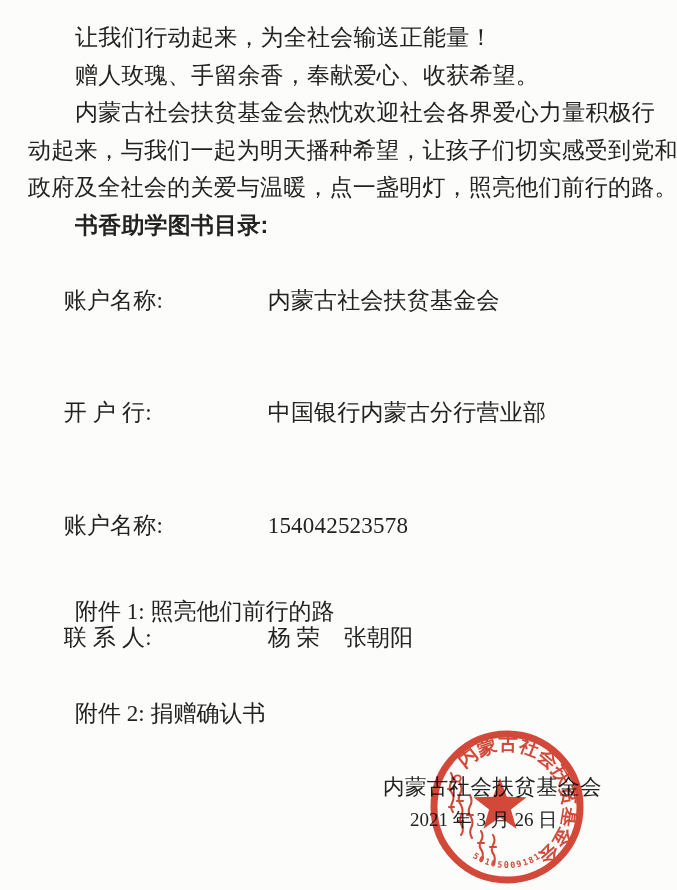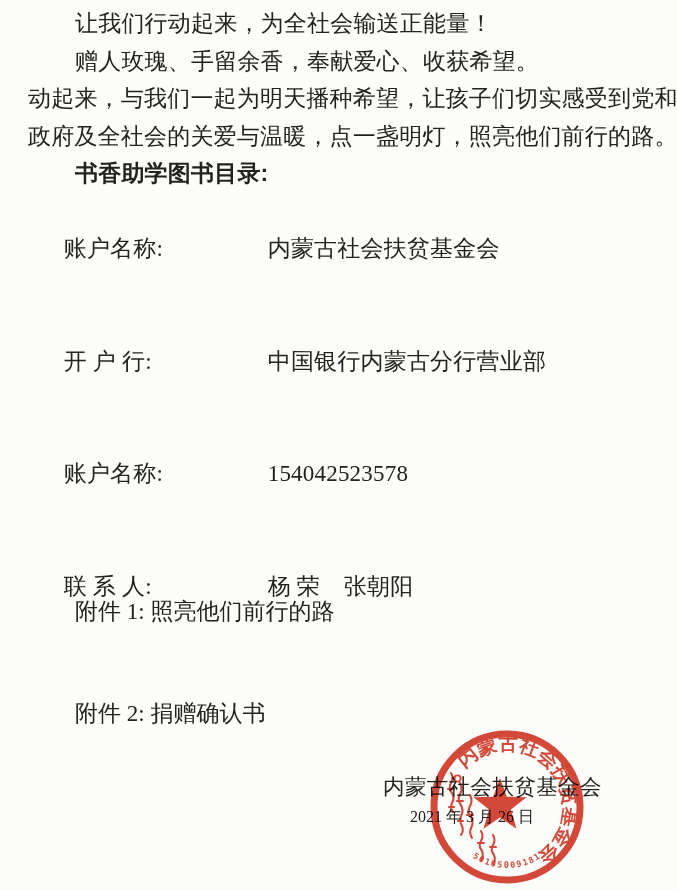--- a/index.html
+++ b/index.html
@@ -10,21 +10,21 @@
   html,body{margin:0;padding:0;}
   body{
     width:677px;height:890px;position:relative;overflow:hidden;
     background:var(--paper);
     font-family:"Liberation Serif","DejaVu Serif",serif;
     color:var(--ink);
   }
   .page{position:absolute;inset:0;}
   
   .doc-flow{
-    position:absolute;left:28px;top:5px;width:645px;
+    position:absolute;left:28px;top:19px;width:645px;
     font-size:23px;line-height:37.5px;
     letter-spacing:0.2px;
   }
   .line{white-space:pre;}
   .line.indent{padding-left:47px;}
   .heading-line{font-weight:bold;padding-left:47px;white-space:pre;
     font-family:"Liberation Sans","DejaVu Sans",sans-serif;font-size:23px;}
   .contact-row{white-space:pre;}
   .contact-row .label{display:inline-block;min-width:204px;white-space:pre;}
   .contact-row .value{white-space:pre;}
@@ -33,41 +33,42 @@
     position:absolute;left:75px;top:527px;
     font-size:23px;line-height:34px;white-space:pre;
   }
   
   .sig-org{
     position:absolute;left:383px;top:772px;width:212px;
     font-size:21.5px;letter-spacing:0.4px;white-space:pre;
   }
   .sig-date{
     position:absolute;left:410px;top:807px;width:170px;
-    font-size:16px;white-space:pre;
+    font-size:19px;white-space:pre;
   }
   
   .seal{
     position:absolute;left:429px;top:729px;width:156px;height:156px;
     mix-blend-mode:multiply;opacity:0.88;
   }
   .seal text{fill:var(--seal);}
   .seal .arc-cn{font-size:19.5px;font-weight:bold;
     font-family:"Liberation Serif","DejaVu Serif",serif;}
   .seal .code{font-size:8.5px;font-weight:bold;letter-spacing:1.6px;
     font-family:"DejaVu Sans Mono",monospace;}
 </style>
 </head>
 <body>
 
 <div class="page">
 
   <div class="doc-flow">
     <div class="line indent">让我们行动起来，为全社会输送正能量！</div>
     <div class="line indent">赠人玫瑰、手留余香，奉献爱心、收获希望。</div>
+    <div class="line indent">内蒙古社会扶贫基金会热忱欢迎社会各界爱心力量积极行</div>
     <div class="line">动起来，与我们一起为明天播种希望，让孩子们切实感受到党和</div>
     <div class="line">政府及全社会的关爱与温暖，点一盏明灯，照亮他们前行的路。</div>
 
     <div class="heading-line">书香助学图书目录:</div>
 
     <div class="contact-row">
       <span class="label">账户名称:</span><span class="value">内蒙古社会扶贫基金会</span>
     </div>
     <div class="contact-row">
       <span class="label">开 户 行:</span><span class="value">中国银行内蒙古分行营业部</span>

